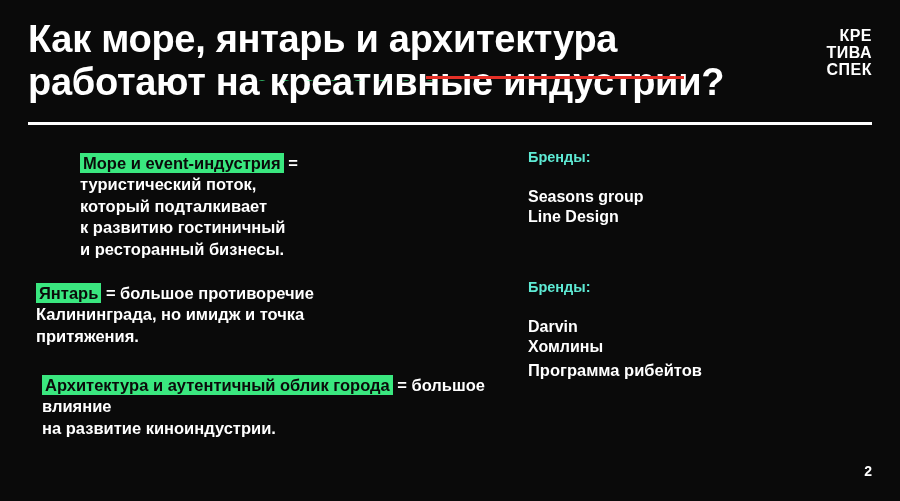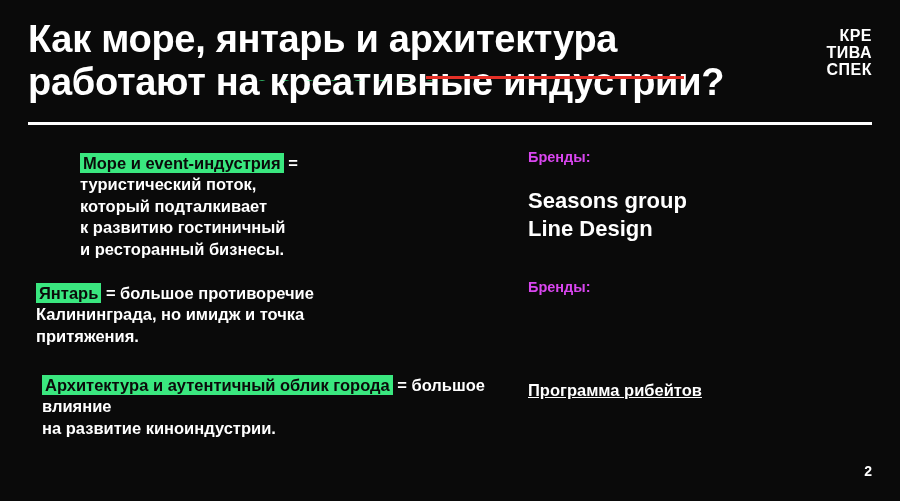--- a/index.html
+++ b/index.html
@@ -116,44 +116,44 @@
   .rest {
     color: #ffffff;
   }
 
   .r-block {
     margin-bottom: 26px;
   }
   .brands-label {
     font-size: 14.5px;
     font-weight: bold;
-    color: #d946ef;
+    color: #5eead4;
     margin-bottom: 22px;
   }
   .brand-list {
-    font-size: 22px;
+    font-size: 16px;
     font-weight: bold;
     line-height: 1.28;
     color: #ffffff;
     white-space: pre-line;
   }
   .program {
     font-size: 16.5px;
     font-weight: bold;
     color: #ffffff;
   }
 
   
   #lb0 { position: absolute; top: 8px;   left: 12px; width: 460px; margin-left: 40px; }
   #lb1 { position: absolute; top: 138px; left: 8px; width: 460px; }
   #lb2 { position: absolute; top: 230px; left: 14px; width: 460px; }
 
   #rb0 { position: absolute; top: 4px;   left: 0; width: 340px; }
   #rb1 { position: absolute; top: 134px; left: 0; width: 340px; }
-  #rb2 { position: absolute; top: 236px; left: 0; width: 340px; text-decoration: underline; }
+  #rb2 { position: absolute; top: 216px; left: 0; width: 340px; }
 
   .page-number {
     position: absolute;
     right: 28px;
     bottom: 22px;
     font-size: 14px;
     font-weight: bold;
     color: #ffffff;
   }
 </style>
@@ -215,20 +215,22 @@
   <div class="col-right">
 
     <div class="r-block" id="rb0">
       <div class="brands-label">Бренды:</div>
       <div class="brand-list">Seasons group
 Line Design</div>
     </div>
 
     <div class="r-block" id="rb1">
       <div class="brands-label">Бренды:</div>
+      <div class="brand-list">Darvin
+Хомлины</div>
     </div>
 
     <div class="r-block" id="rb2">
       <div class="program">Программа рибейтов</div>
     </div>
 
   </div>
 
   <div class="page-number">2</div>
 

